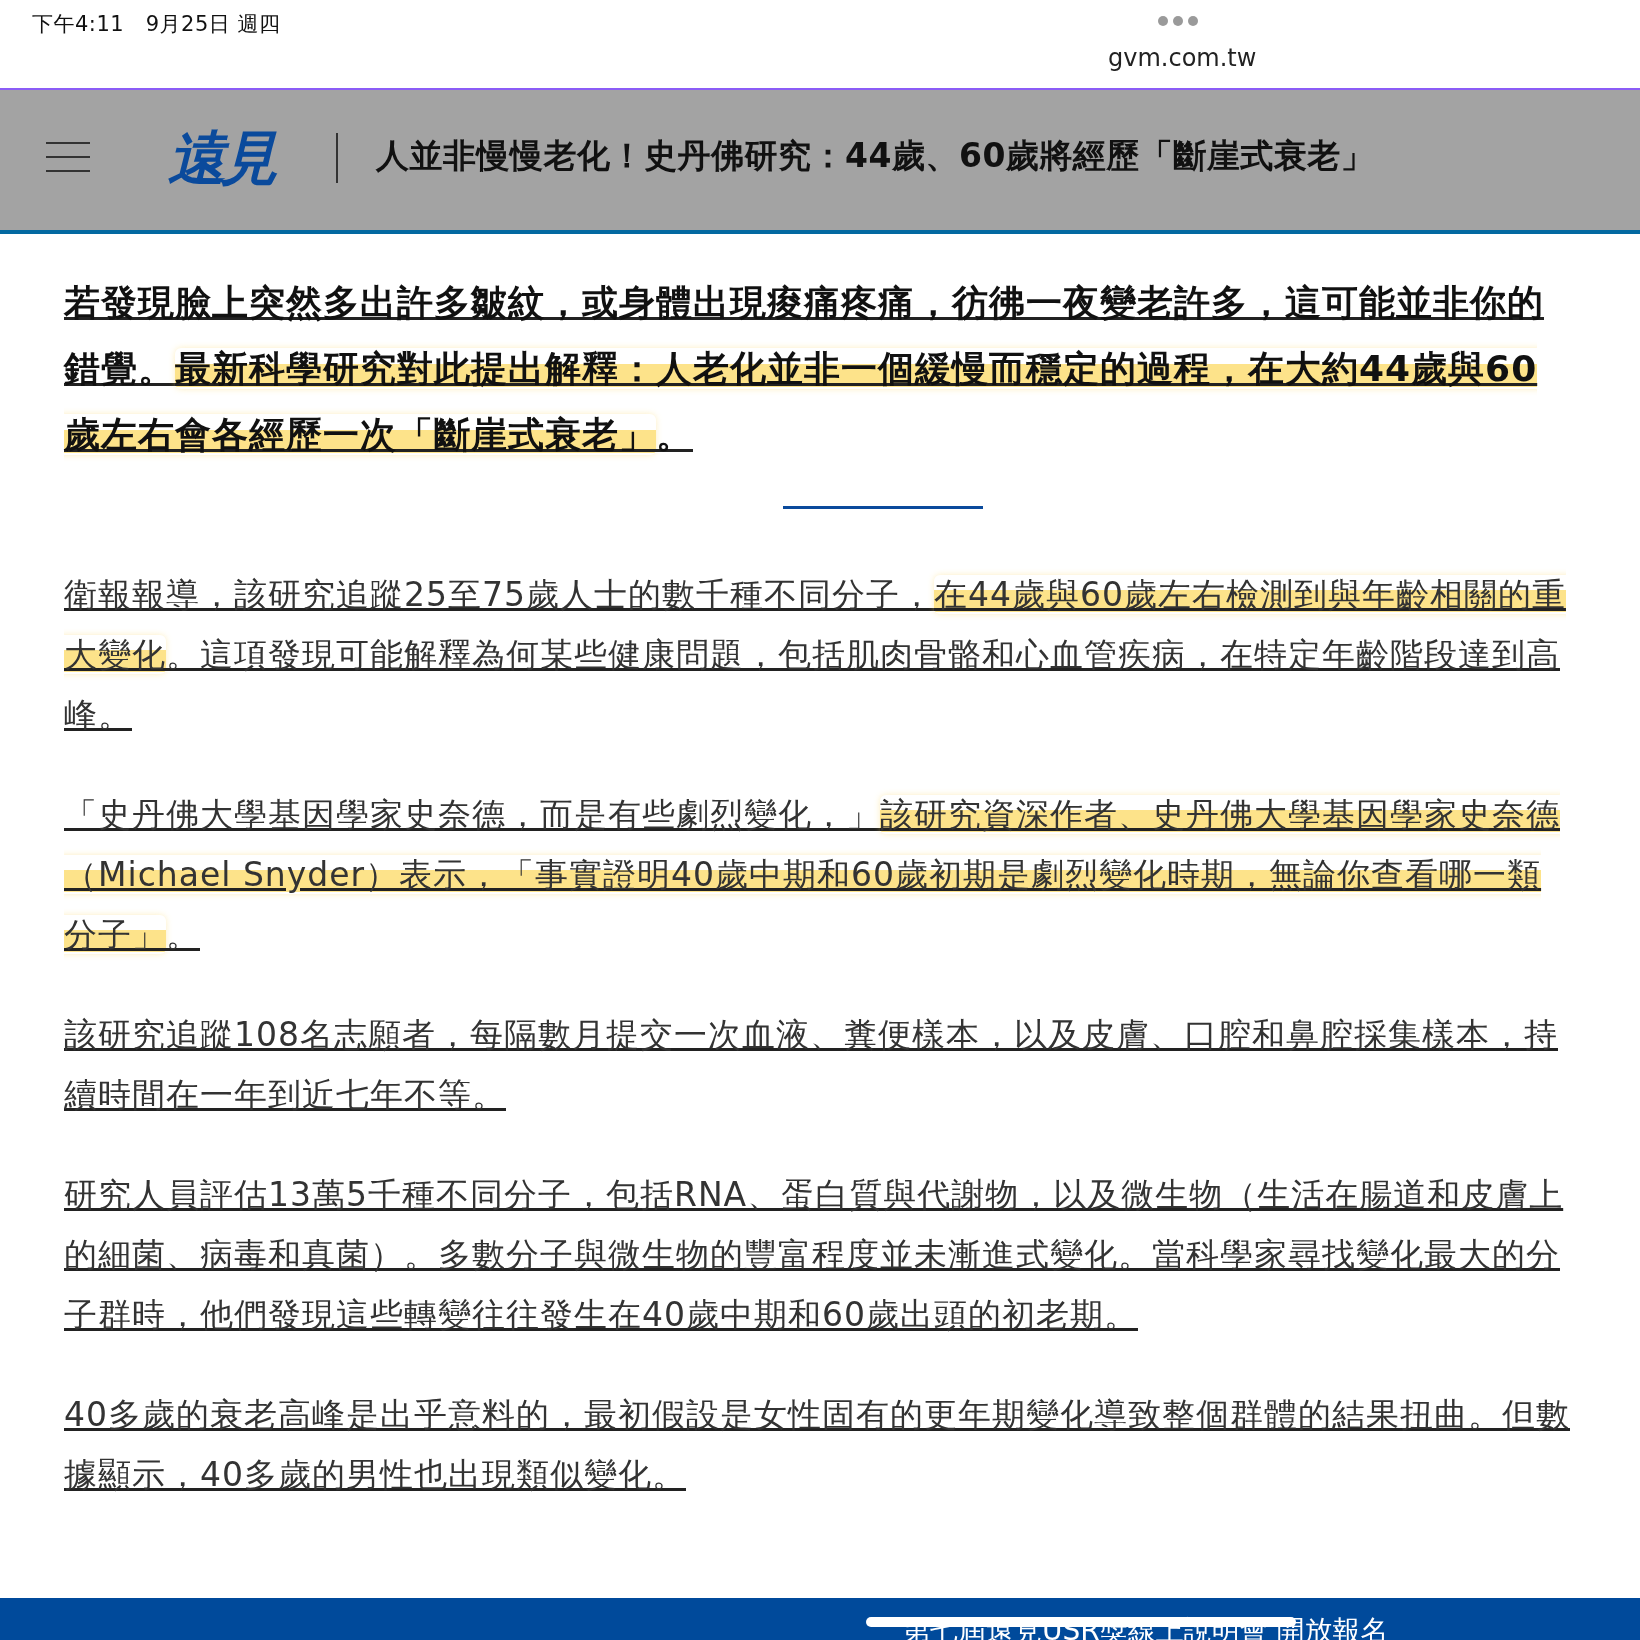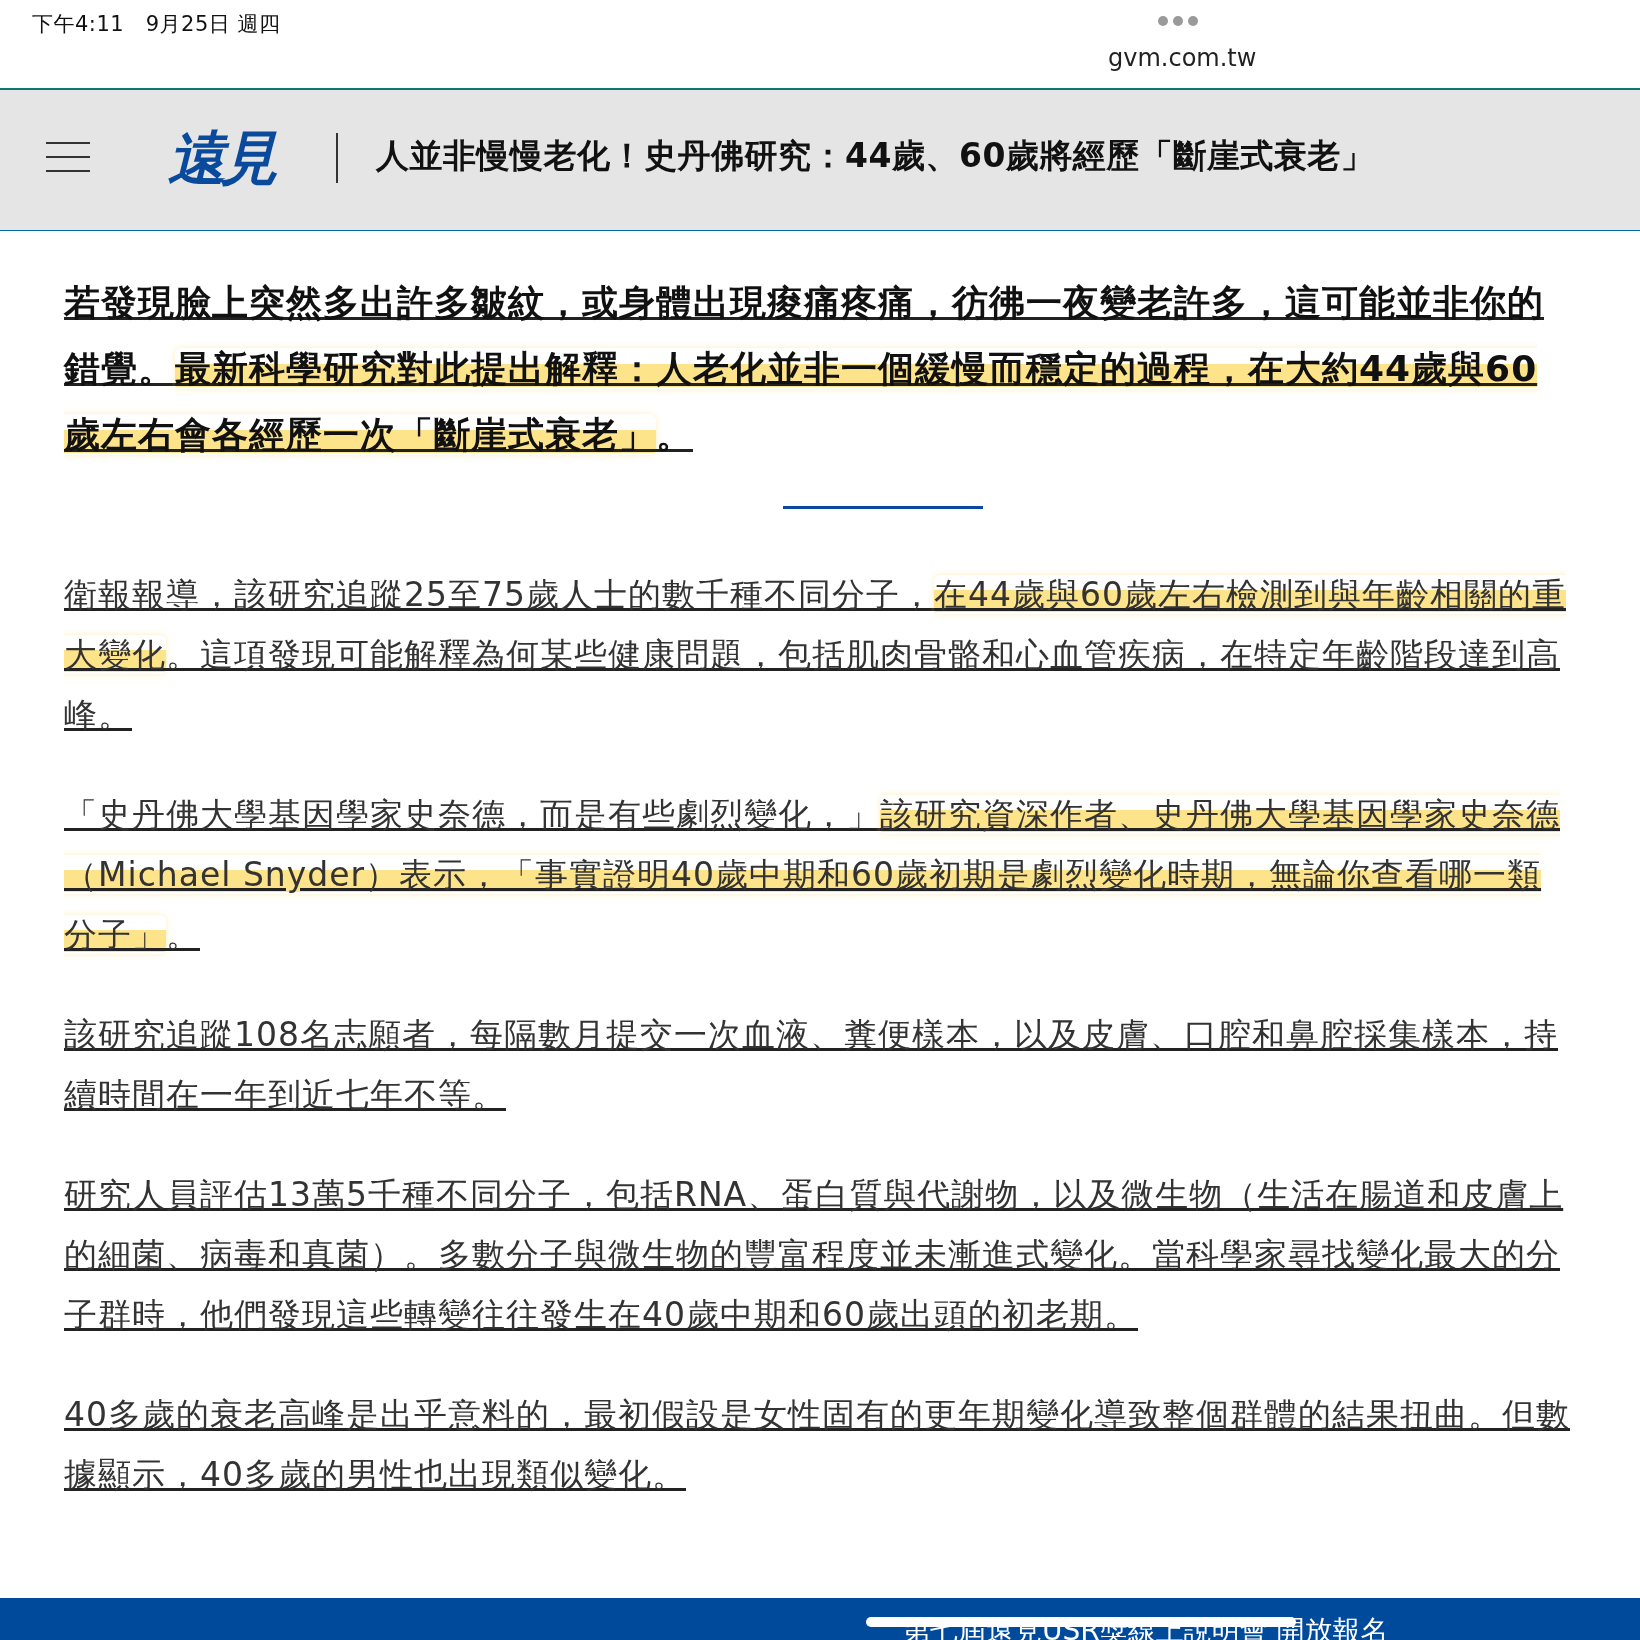--- a/index.html
+++ b/index.html
@@ -1,27 +1,27 @@
 <!DOCTYPE html>
 <html><head>
 <meta charset="utf-8">
 <style>
   html, body { margin:0; padding:0; }
   body {
     width:1640px; height:1640px; overflow:hidden; background:#ffffff;
     font-family: "DejaVu Sans", "Liberation Sans", sans-serif;
     color:#222; position:relative;
   }
-  .statusbar { position:absolute; left:0; top:0; width:1640px; height:88px; background:#fff; border-bottom:2px solid #0f766e; }
+  .statusbar { position:absolute; left:0; top:0; width:1640px; height:88px; background:#fff; border-bottom:2px solid #8b5cf6; }
   .status-time { position:absolute; left:32px; top:10px; font-size:21px; color:#111; letter-spacing:0.5px; }
   .status-dots { position:absolute; left:1158px; top:16px; display:flex; gap:5px; }
   .status-dots span { width:10px; height:10px; border-radius:50%; background:#9a9a9a; display:block; }
   .url { position:absolute; left:1108px; top:44px; font-size:24px; color:#222; }
 
-  .navbar { position:absolute; left:0; top:90px; width:1640px; height:140px; background:#e5e5e5; border-bottom:1px solid #0369a1; }
+  .navbar { position:absolute; left:0; top:90px; width:1640px; height:140px; background:#a3a3a3; border-bottom:4px solid #0369a1; }
   .hamburger { position:absolute; left:46px; top:52px; width:46px; height:32px; cursor:pointer; }
   .hamburger i { position:absolute; left:0; width:44px; height:2px; background:#333; display:block; }
   .hamburger i:nth-child(1){ top:0; } .hamburger i:nth-child(2){ top:14px; } .hamburger i:nth-child(3){ top:28px; }
   .logo { position:absolute; left:168px; top:22px; width:130px; height:92px; color:#0a4a9c; font-family:"DejaVu Serif", serif; font-weight:bold; font-size:58px; line-height:92px; letter-spacing:-6px; font-style:italic; }
   .nav-divider { position:absolute; left:336px; top:43px; width:2px; height:50px; background:#333; }
   .nav-title { position:absolute; left:376px; top:44px; font-size:33px; color:#111; white-space:nowrap; letter-spacing:0.5px;font-weight:bold; }
 
   .content { position:absolute; left:64px; top:270px; width:1510px;text-decoration:underline; }
   .lead { font-size:36px; font-weight:bold; line-height:66px; color:#111; margin:0; letter-spacing:1px; }
   .hl { background:linear-gradient(to bottom, transparent 38%, #fde38a 38%, #fde38a 96%, transparent 96%); border-radius:6px; box-shadow:0 0 6px rgba(253,215,100,0.4); }

